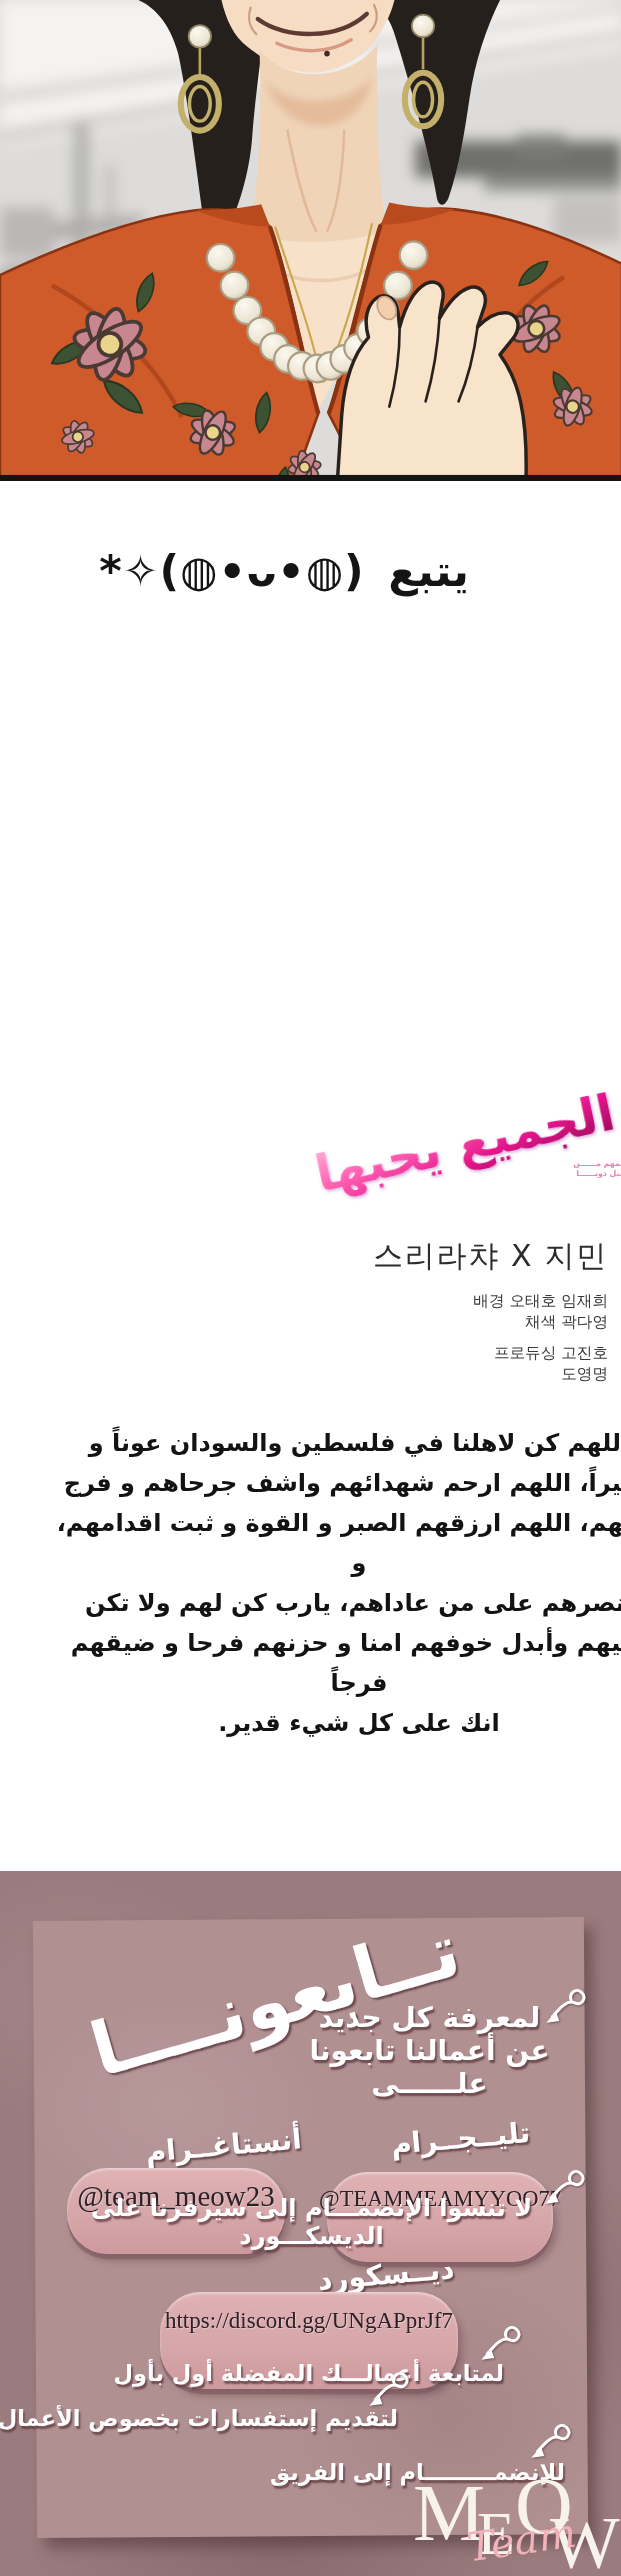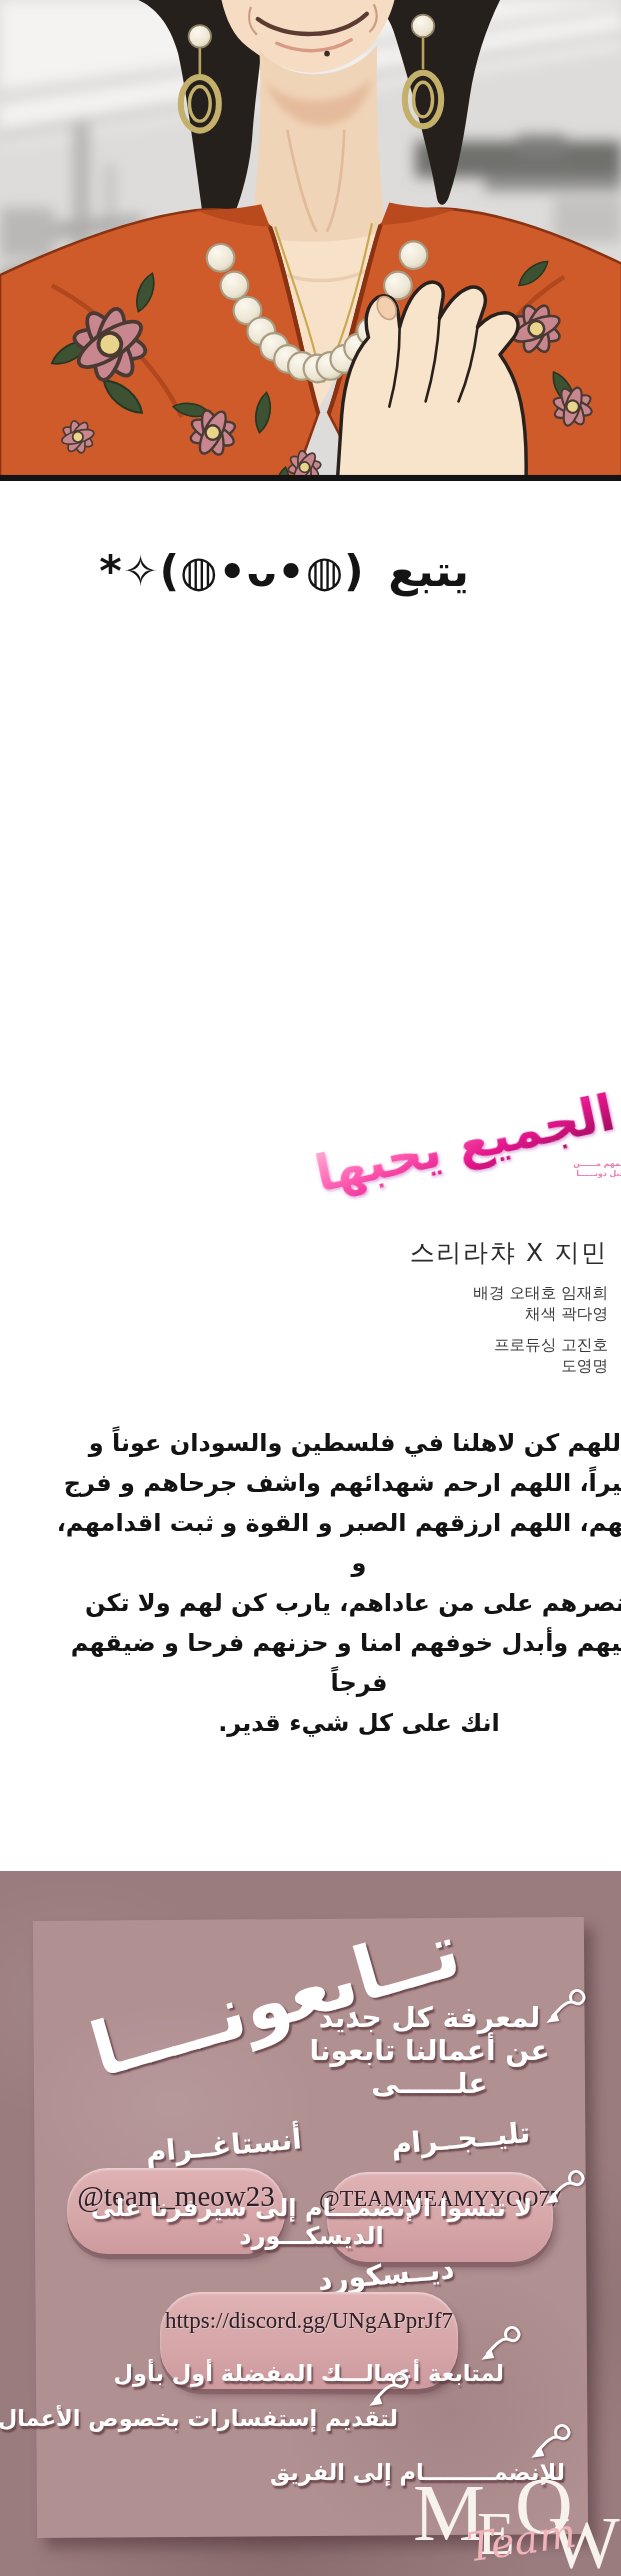--- a/index.html
+++ b/index.html
@@ -20,21 +20,21 @@
   .title-text{position:absolute;left:5.2px;top:41px;transform:rotate(-12deg);transform-origin:0 50%;
     white-space:nowrap;font-weight:bold;font-size:50px;direction:rtl;
     background:linear-gradient(165deg,#ffb5da 0%,#ff5cb0 35%,#e3158b 65%,#8e0a52 100%);
     -webkit-background-clip:text;background-clip:text;color:#e3158b;-webkit-text-fill-color:transparent;
     filter:drop-shadow(0.9px 0.9px 0 #ffffff) drop-shadow(-0.9px -0.9px 0 #ffffff) drop-shadow(1.7px 2.6px 1.7px rgba(190,120,200,.55));}
   .title-byline{position:absolute;left:223px;top:54px;width:69px;text-align:center;direction:rtl;
     font-size:7.8px;line-height:10.4px;color:#ec7fb4;font-weight:bold;margin-left:32px;}
 
   
   .credits{top:1236px;right:14px;text-align:right;color:#333333;}
-  .credits .duo{font-size:25px;color:#2c2c2c;letter-spacing:1.7px;margin-bottom:14px;}
+  .credits .duo{font-size:30px;color:#2c2c2c;letter-spacing:1.7px;margin-bottom:14px;}
   .credits .sub{font-size:15.6px;line-height:21px;color:#3a3a3a;}
   .credits .grp{margin-top:10.4px;}
 
   
   .prayer{top:1423px;left:0;width:622px;text-align:center;direction:rtl;
     font-weight:bold;font-size:24px;line-height:40px;color:#131313;padding-left:48px;}
 
   
   .follow{top:1871px;left:0;width:622px;height:705px;
     background:

